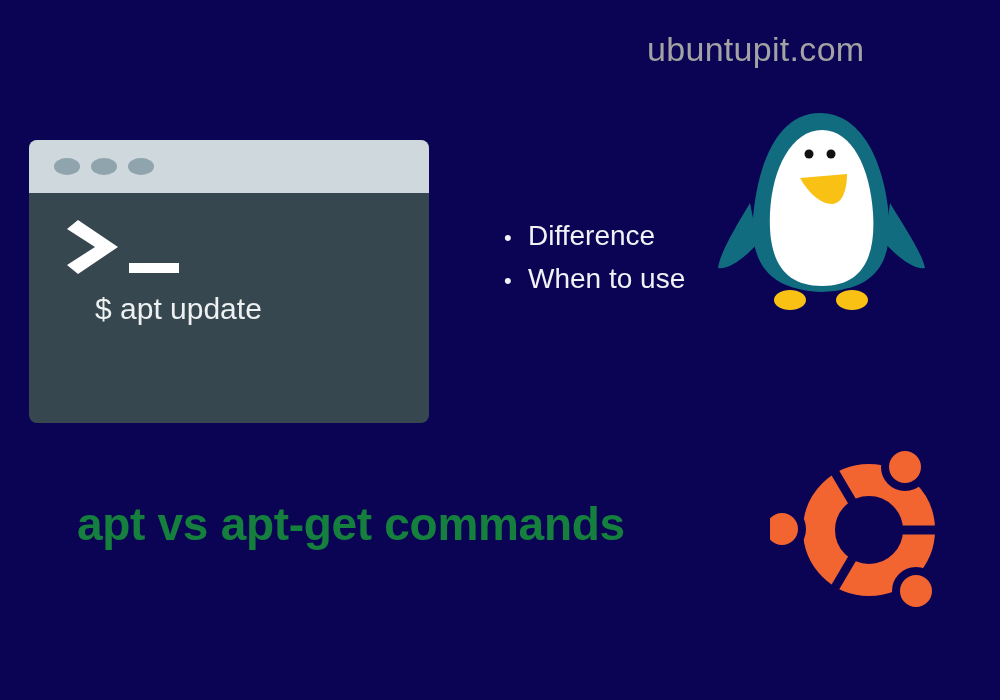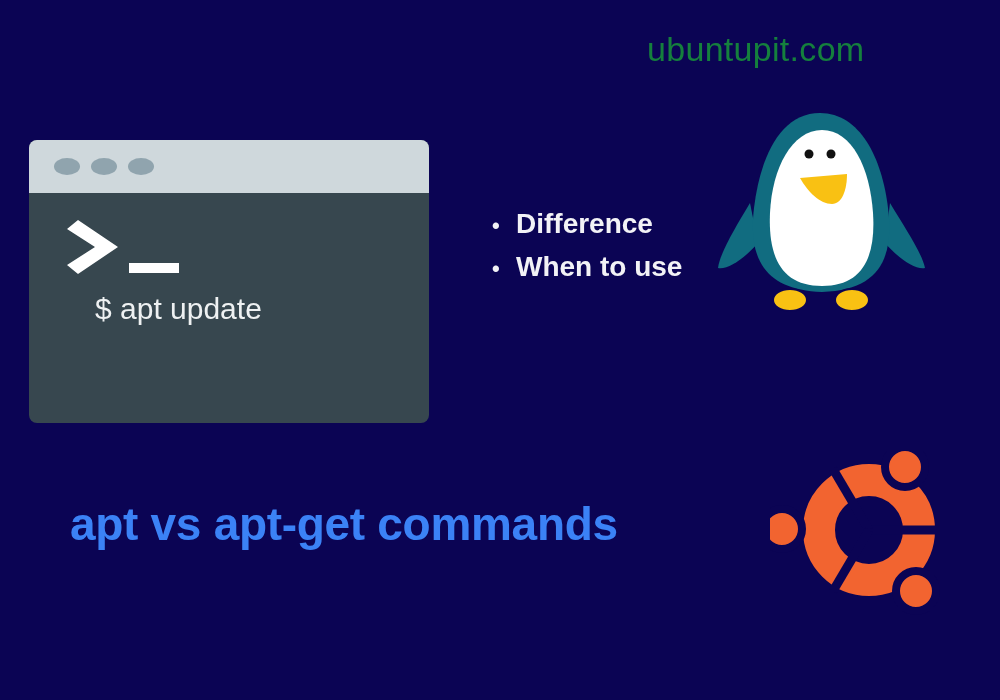--- a/index.html
+++ b/index.html
@@ -5,21 +5,21 @@
   html, body { margin: 0; padding: 0; }
   body {
     width: 1000px; height: 700px; overflow: hidden;
     background: #0b0454;
     position: relative;
     font-family: "Liberation Sans", "DejaVu Sans", sans-serif;
     color: #ffffff;
   }
   .site {
     position: absolute; left: 647px; top: 30px;
-    font-size: 34px; letter-spacing: 0.3px; color: #15803d;
+    font-size: 34px; letter-spacing: 0.3px; color: #a3a3a3;
   }
   .terminal {
     position: absolute; left: 29px; top: 140px;
     width: 400px; height: 283px;
     background: #37474f; border-radius: 8px; overflow: hidden;
   }
   .term-header {
     height: 53px; background: #cfd8dc; position: relative;
   }
   .dot {
@@ -30,30 +30,30 @@
   .prompt-underscore {
     position: absolute; left: 100px; top: 123px; width: 50px; height: 10px;
     background: #ffffff;
   }
   .cmd {
     position: absolute; left: 66px; font-size: 30px; color: #eef1f2;
     white-space: nowrap;
   }
   .bullets {
     position: absolute; left: 492px; top: 203px;
-    margin: 0; padding: 0; list-style: none; font-weight: bold;
+    margin: 12px; padding: 0; list-style: none;
   }
   .bullets li {
     font-size: 28px; line-height: 41px; color: #f2f2f6; white-space: nowrap;
   }
   .bullets li .b { display: inline-block; width: 24px; font-size: 22px; }
   .penguin { position: absolute; left: 710px; top: 108px; }
   .title {
-    position: absolute; left: 70px; top: 497px;
-    font-size: 46px; font-weight: bold; color: #3b82f6; white-space: nowrap;
+    position: absolute; left: 77px; top: 497px;
+    font-size: 46px; font-weight: bold; color: #15803d; white-space: nowrap;
     letter-spacing: -0.3px;
   }
   .ubuntu { position: absolute; left: 770px; top: 448px; }
 </style>
 </head>
 <body>
 
 <div class="site">ubuntupit.com</div>
 
 <div class="terminal">

